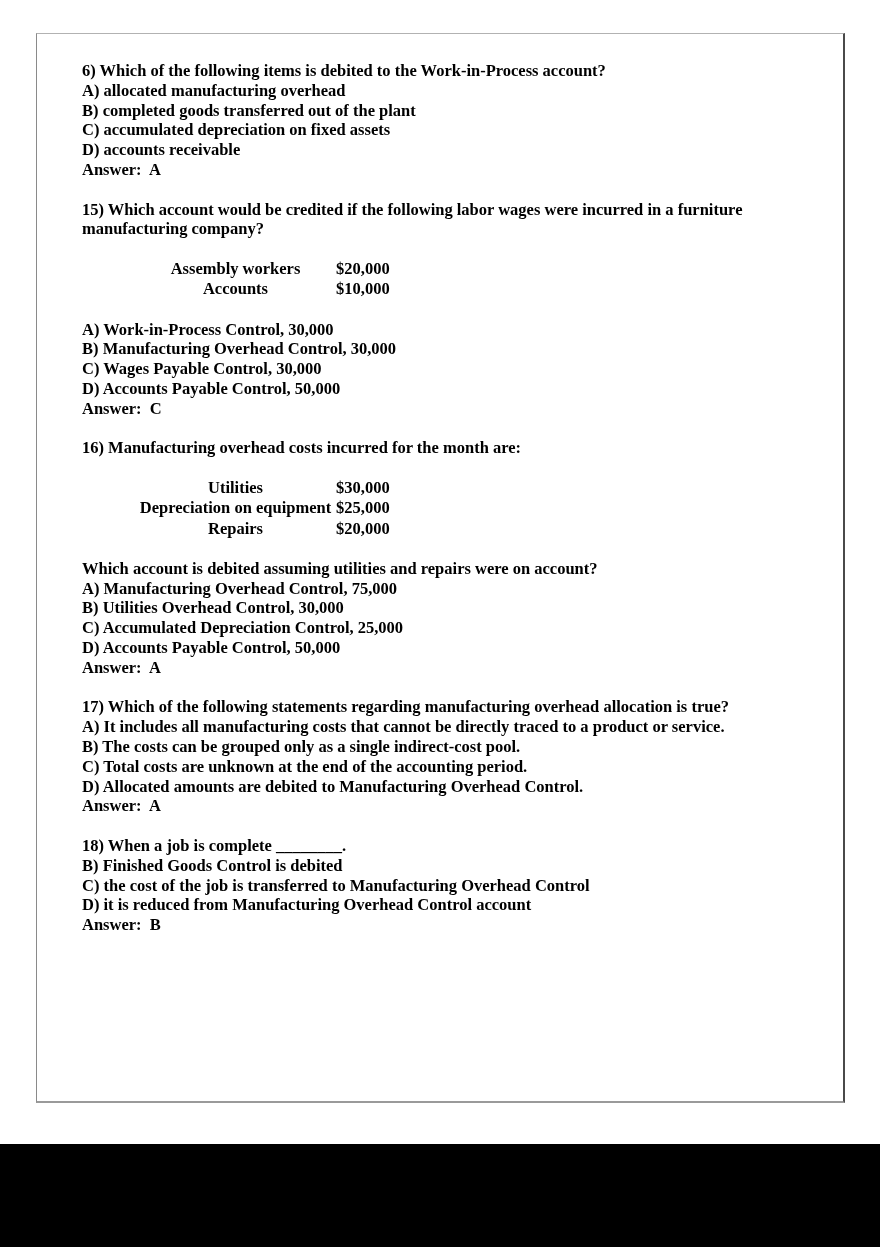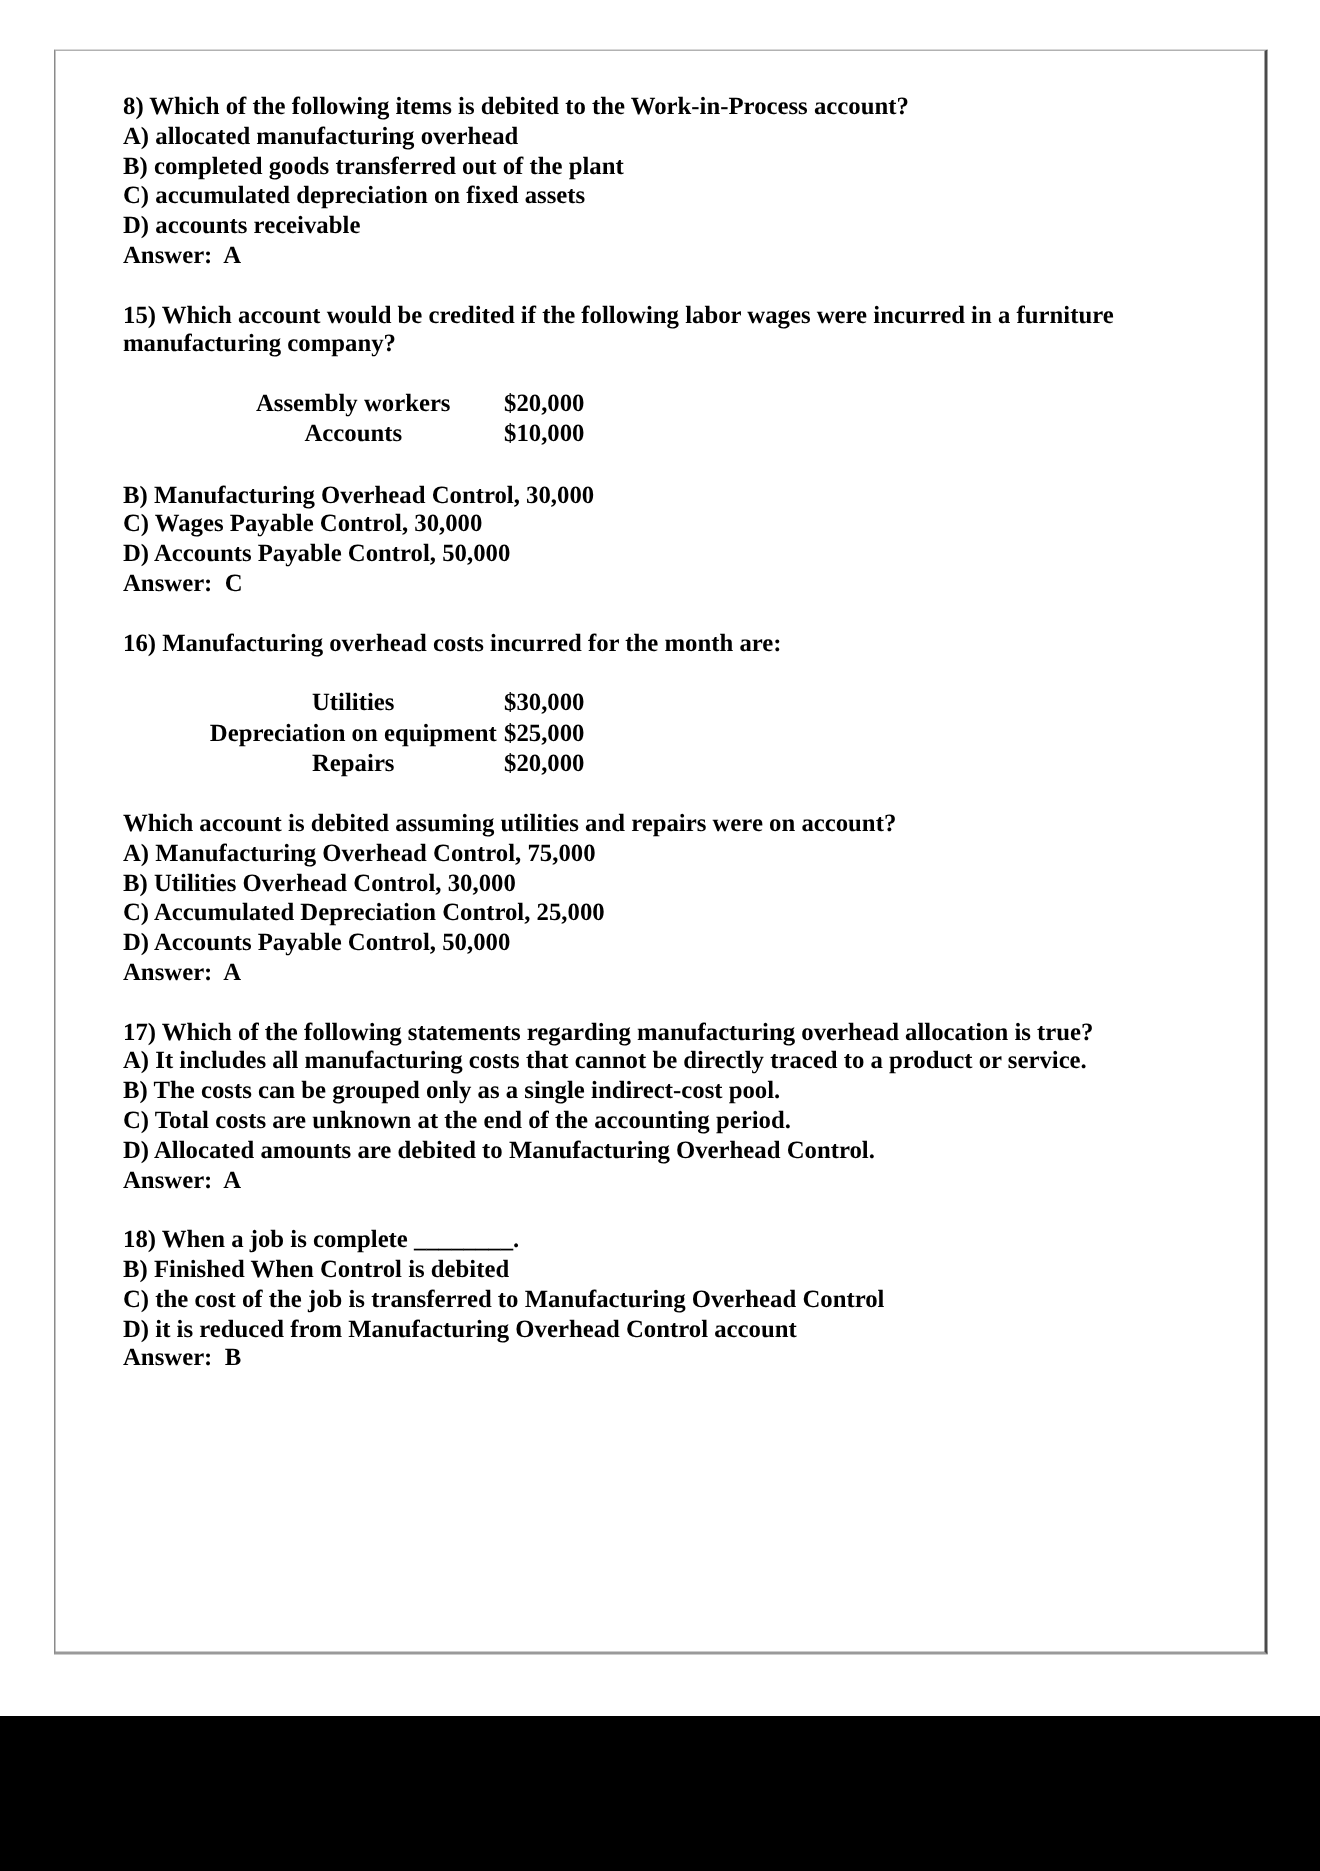--- a/index.html
+++ b/index.html
@@ -63,41 +63,42 @@
     height: 103px;
     background: #000000;
   }
 </style>
 </head>
 <body>
 
 <div class="doc-page">
 
   <section class="question">
-    <p class="line">8) Which of the following items is debited to the Work-in-Process account?</p>
+    <p class="line">6) Which of the following items is debited to the Work-in-Process account?</p>
     <p class="line">A) allocated manufacturing overhead</p>
     <p class="line">B) completed goods transferred out of the plant</p>
     <p class="line">C) accumulated depreciation on fixed assets</p>
     <p class="line">D) accounts receivable</p>
     <p class="line">Answer:  A</p>
   </section>
 
   <section class="question">
     <p class="line">15) Which account would be credited if the following labor wages were incurred in a furniture</p>
     <p class="line">manufacturing company?</p>
     <div class="wage-table">
       <div class="trow">
         <span class="tlabel">Assembly workers</span>
         <span class="tvalue">$20,000</span>
       </div>
       <div class="trow">
         <span class="tlabel">Accounts</span>
         <span class="tvalue">$10,000</span>
       </div>
     </div>
+    <p class="line">A) Work-in-Process Control, 30,000</p>
     <p class="line">B) Manufacturing Overhead Control, 30,000</p>
     <p class="line">C) Wages Payable Control, 30,000</p>
     <p class="line">D) Accounts Payable Control, 50,000</p>
     <p class="line">Answer:  C</p>
   </section>
 
   <section class="question">
     <p class="line">16) Manufacturing overhead costs incurred for the month are:</p>
     <div class="wage-table">
       <div class="trow">
@@ -125,21 +126,21 @@
     <p class="line">17) Which of the following statements regarding manufacturing overhead allocation is true?</p>
     <p class="line">A) It includes all manufacturing costs that cannot be directly traced to a product or service.</p>
     <p class="line">B) The costs can be grouped only as a single indirect-cost pool.</p>
     <p class="line">C) Total costs are unknown at the end of the accounting period.</p>
     <p class="line">D) Allocated amounts are debited to Manufacturing Overhead Control.</p>
     <p class="line">Answer:  A</p>
   </section>
 
   <section class="question">
     <p class="line">18) When a job is complete ________.</p>
-    <p class="line">B) Finished When Control is debited</p>
+    <p class="line">B) Finished Goods Control is debited</p>
     <p class="line">C) the cost of the job is transferred to Manufacturing Overhead Control</p>
     <p class="line">D) it is reduced from Manufacturing Overhead Control account</p>
     <p class="line">Answer:  B</p>
   </section>
 
 </div>
 
 <div class="bottom-band"></div>
 
 </body></html>

